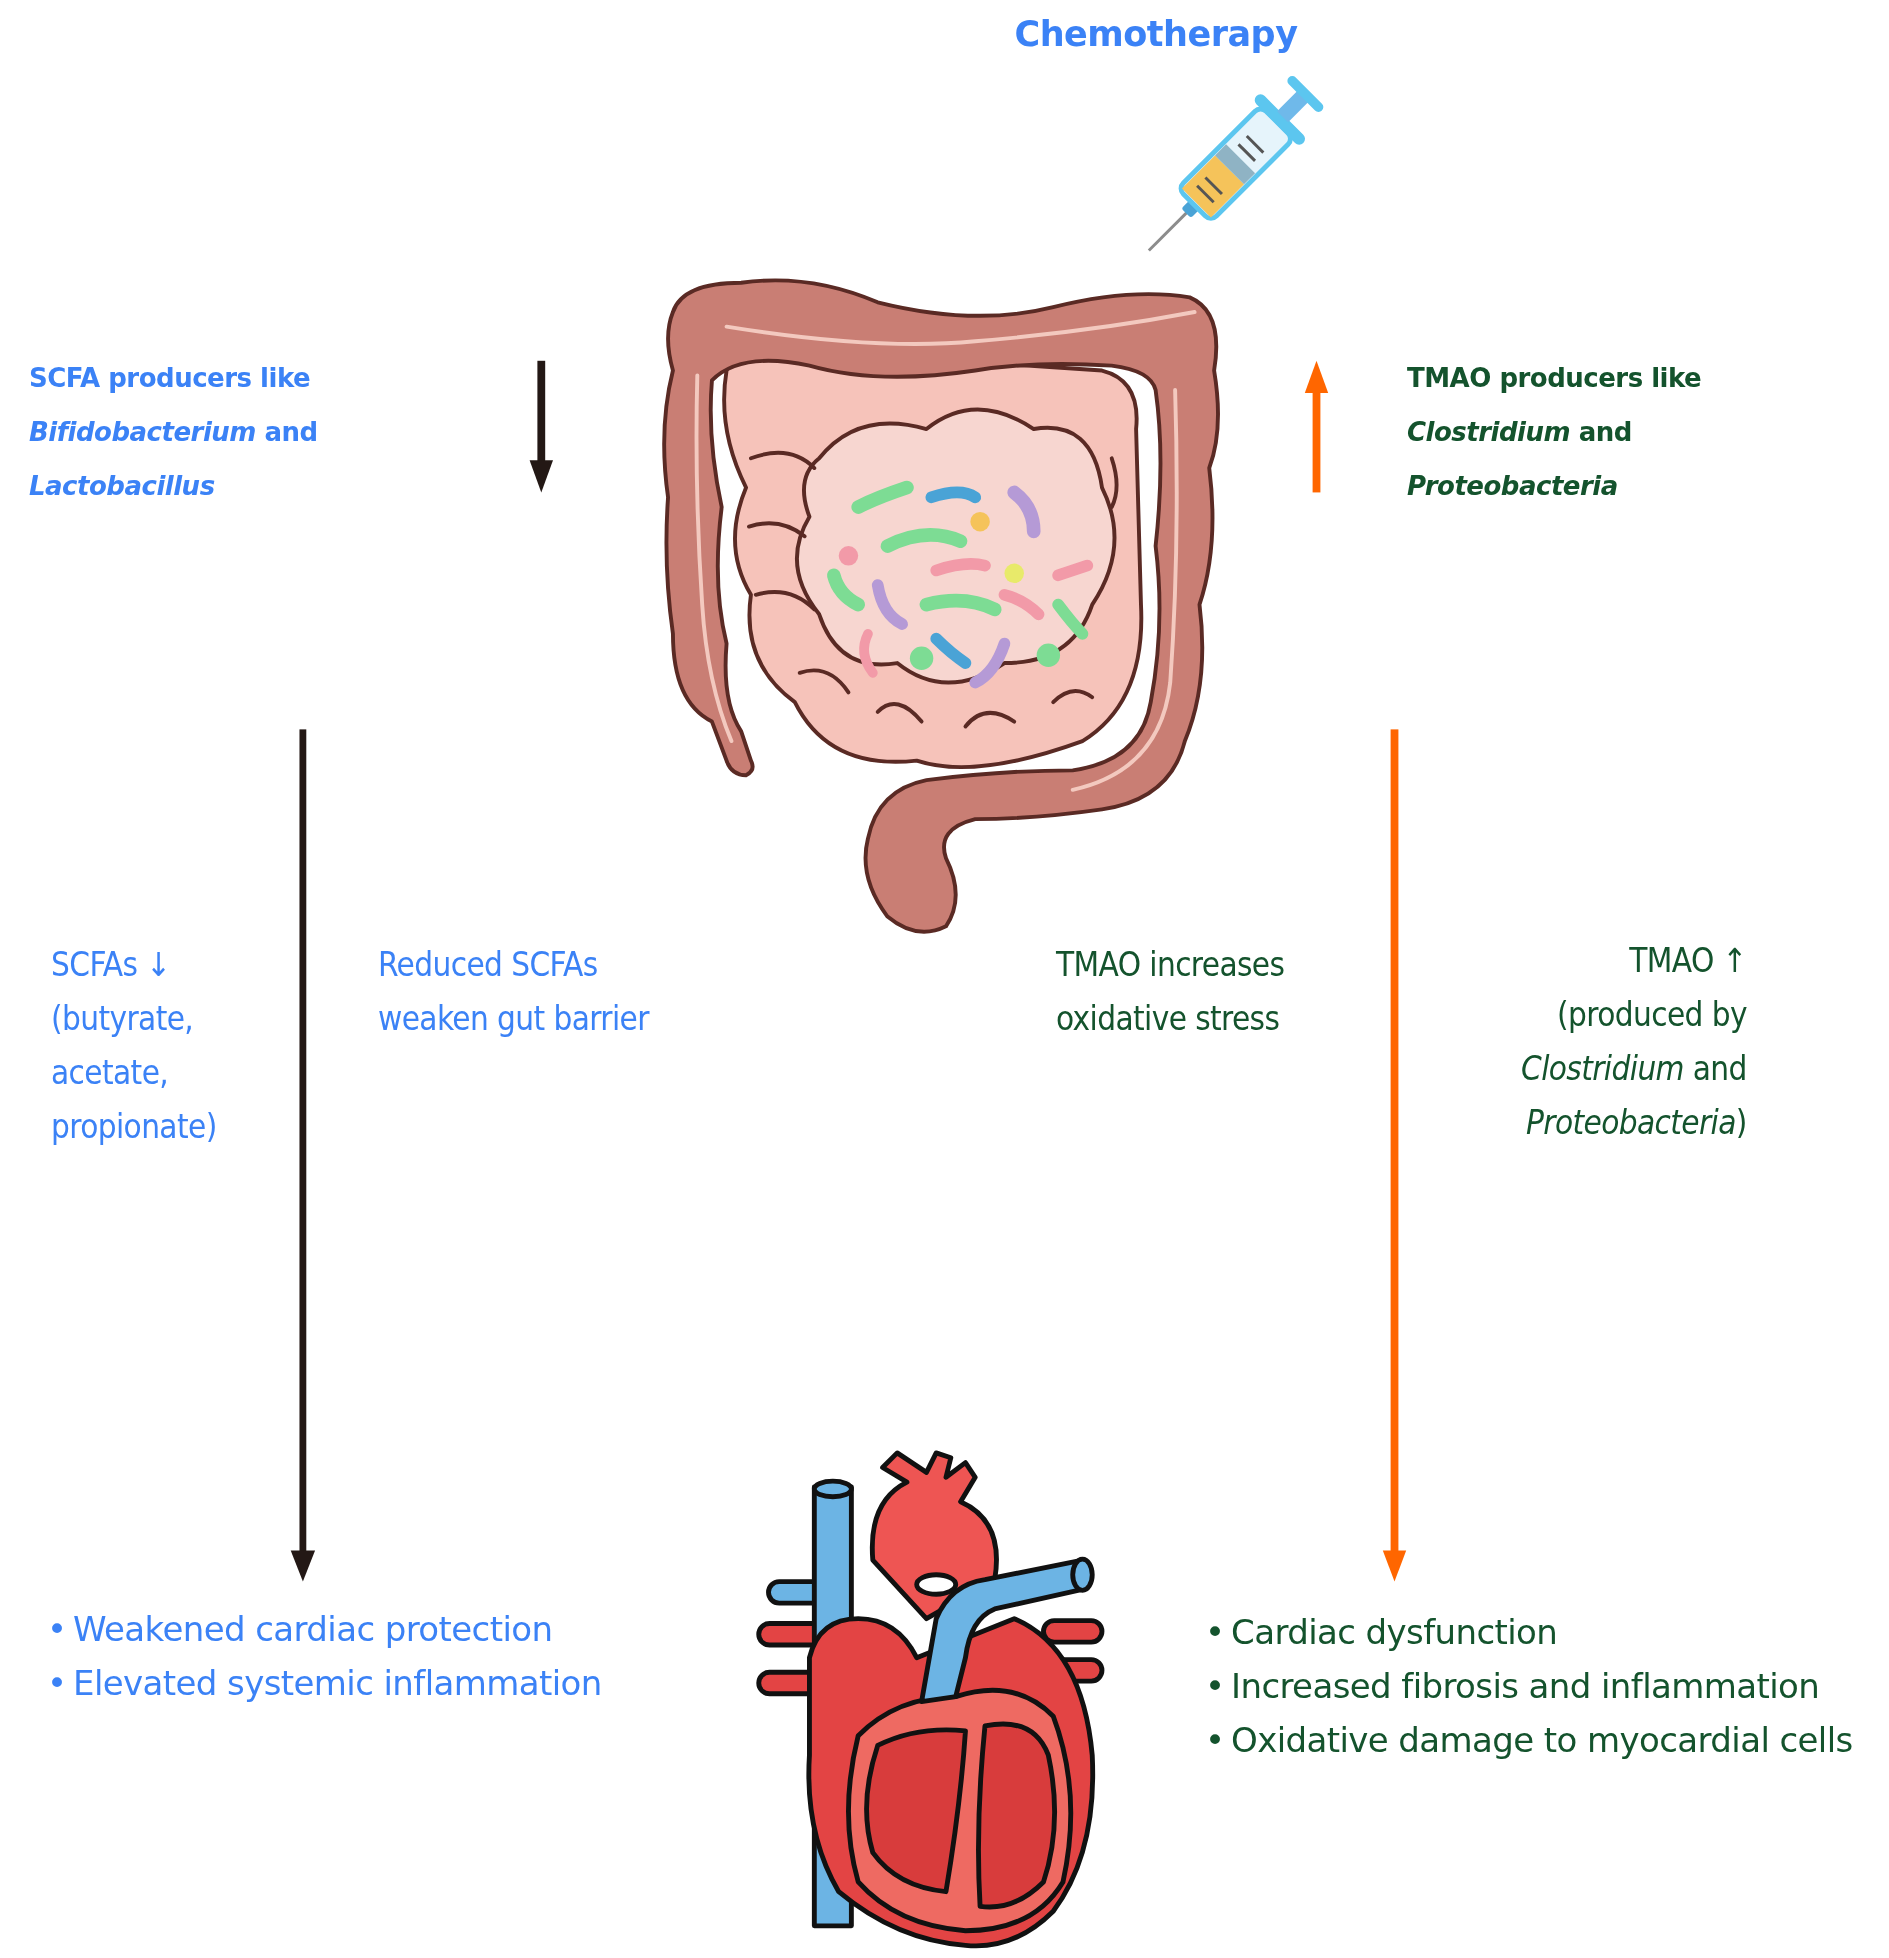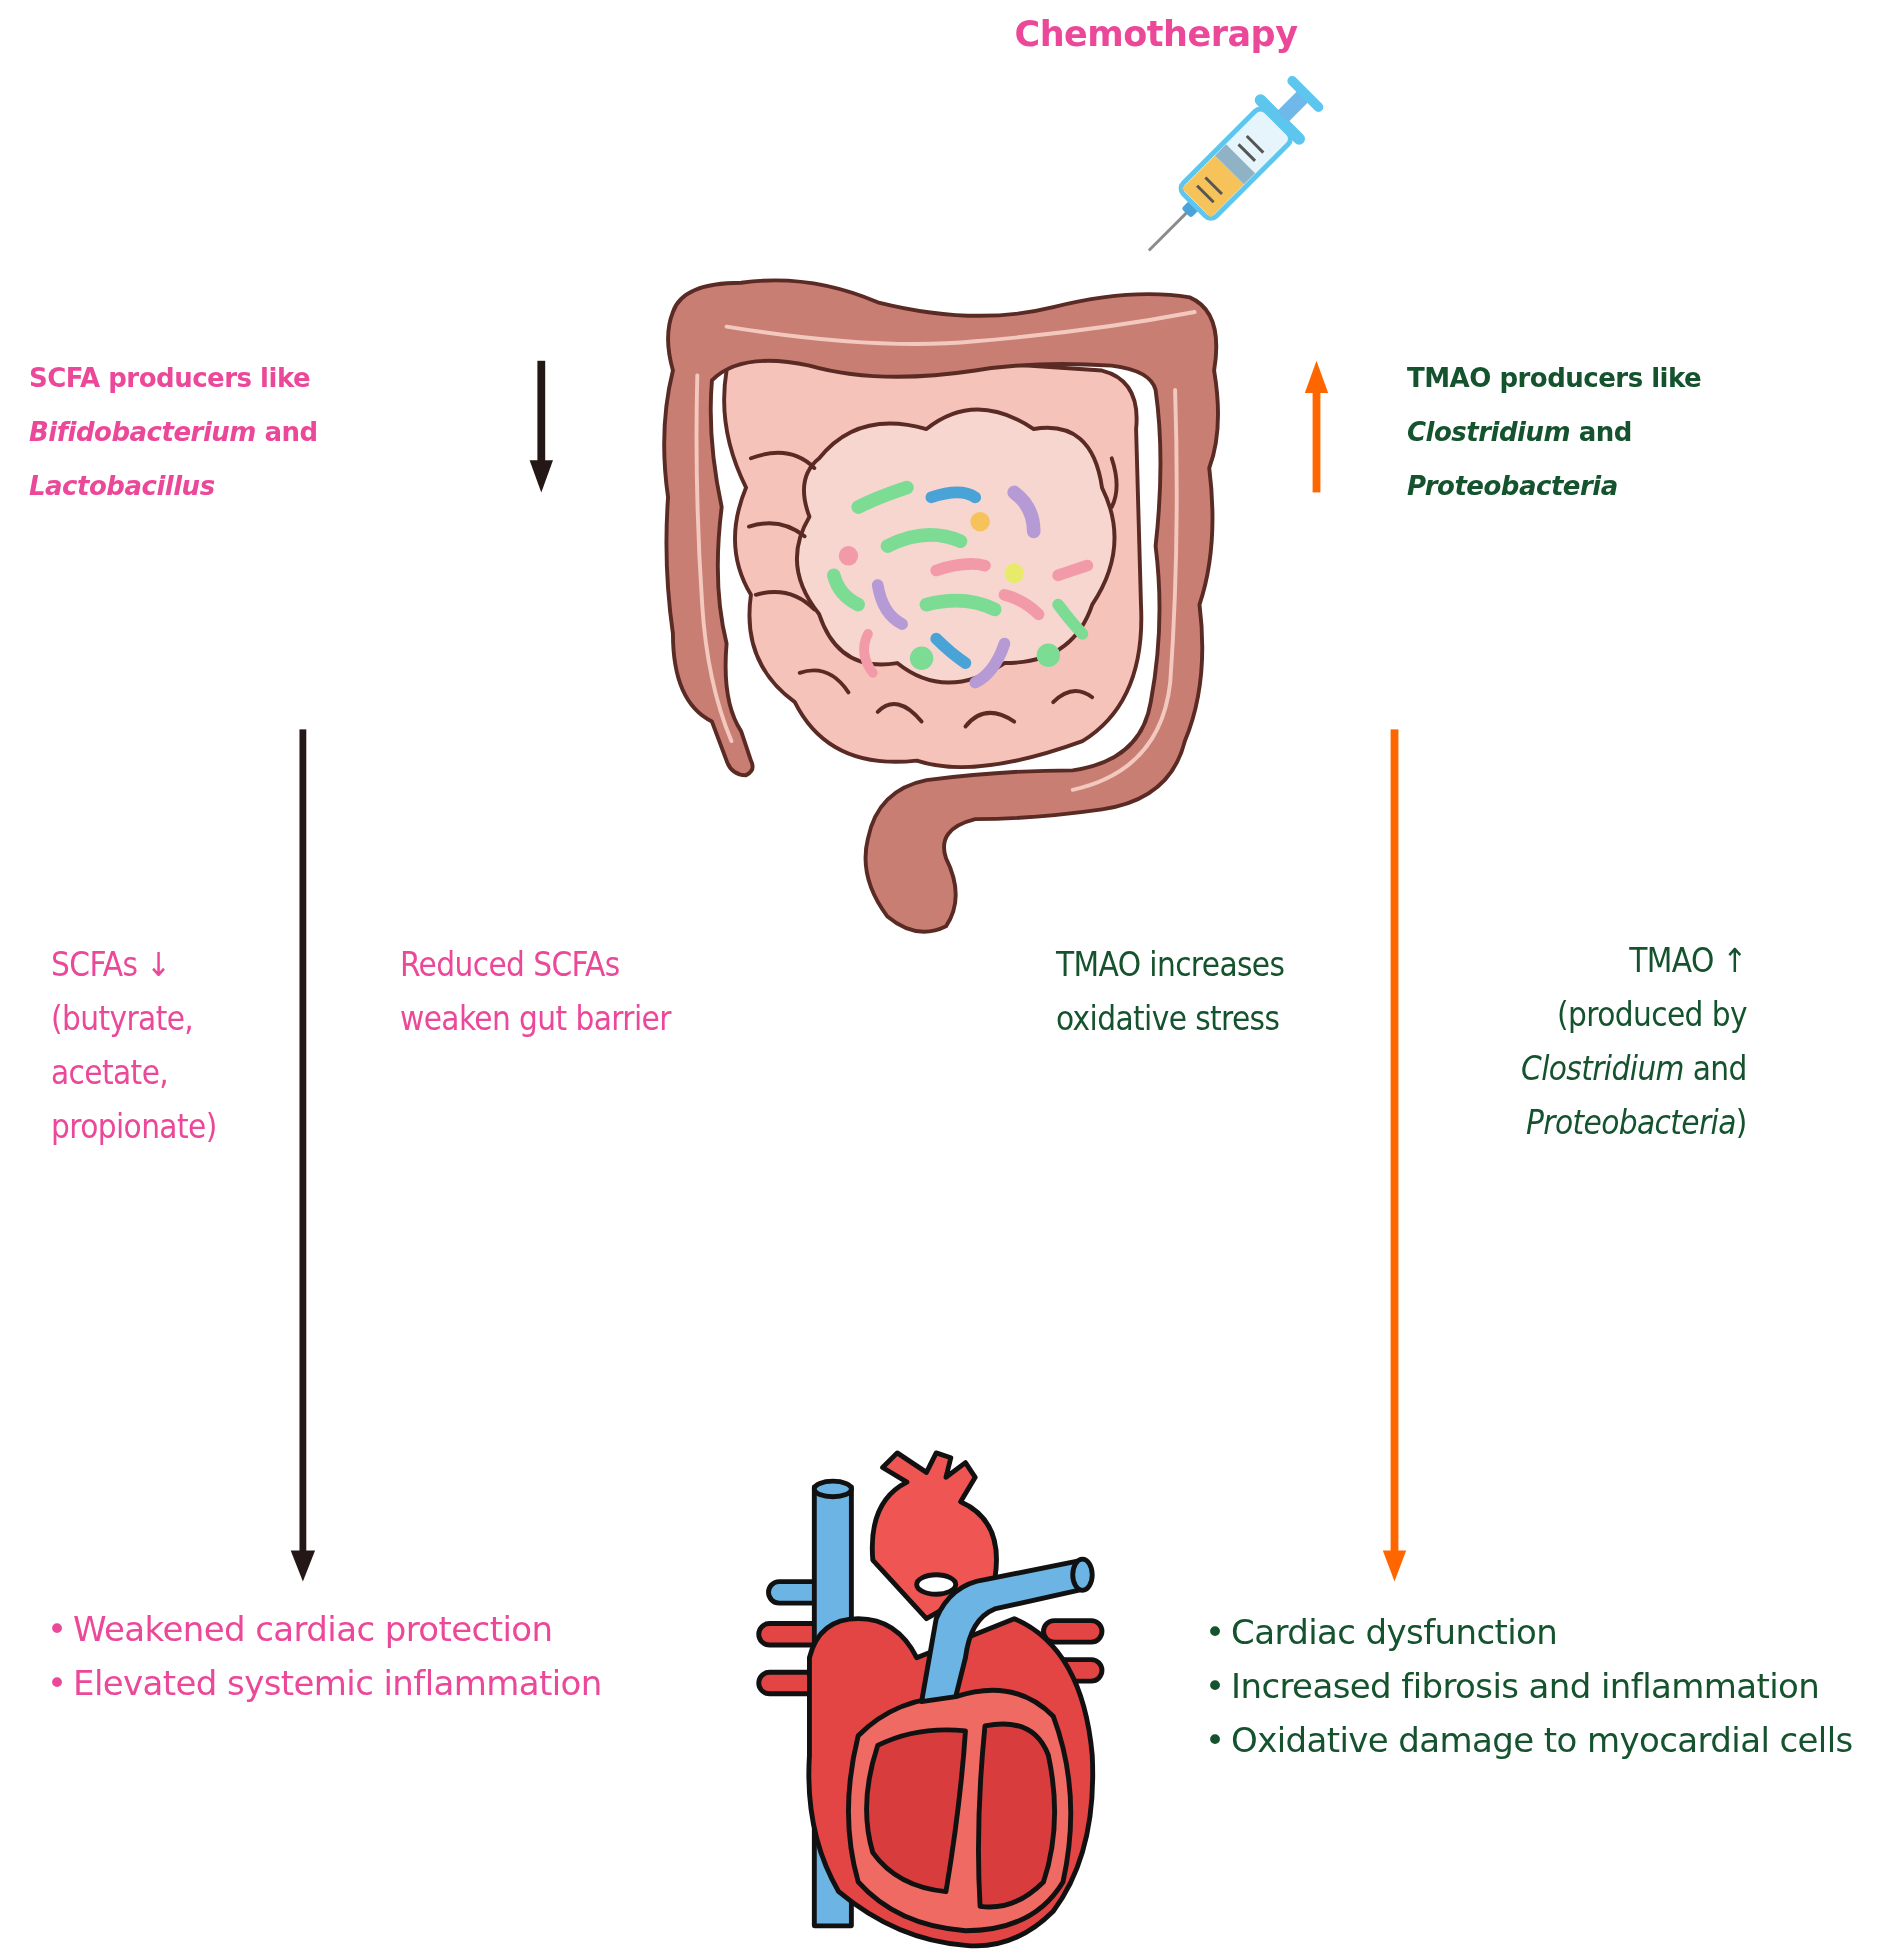--- a/index.html
+++ b/index.html
@@ -1,30 +1,30 @@
 <!DOCTYPE html>
 <html><head>
 <meta charset="utf-8">
 <style>
   html, body { margin: 0; padding: 0; background: #ffffff; }
   body { width: 1889px; height: 1958px; position: relative; overflow: hidden;
          font-family: "DejaVu Sans", "Liberation Sans", sans-serif; }
   .abs { position: absolute; }
-  .dark { color: #ec4899; }
+  .dark { color: #3b82f6; }
   .orange { color: #14532d; }
   .title { left: 956px; top: 13.7px; width: 400px; text-align: center;
            font-weight: bold; font-size: 35px; letter-spacing: -0.5px; }
   .heading { font-weight: bold; font-size: 26px; line-height: 54px; letter-spacing: -0.5px; }
   .heading i { font-style: italic; }
   .heading-left { left: 29px; top: 351px; }
   .heading-right { left: 1407px; top: 351px; }
   .mid-text { font-size: 33px; line-height: 54px; letter-spacing: -0.6px; font-stretch: condensed; }
   .mid-text i { font-style: italic; }
   .scfa-list { left: 51px; top: 938px; }
-  .reduced { left: 400px; top: 938px; }
+  .reduced { left: 378px; top: 938px; }
   .tmao-inc { left: 1056px; top: 938px; }
   .tmao-up { left: 1521px; top: 934px; text-align: right; }
   .bullets { list-style: none; margin: 0; padding: 0; font-size: 34px; line-height: 54px; letter-spacing: -0.6px; }
   .bullets li::before { content: "\2022"; display: inline-block; width: 26px; }
   .bullets-left { left: 47px; top: 1602px; }
   .bullets-right { left: 1205px; top: 1605px; }
   svg.overlay { position: absolute; left: 0; top: 0; }
 </style>
 </head>
 <body>

